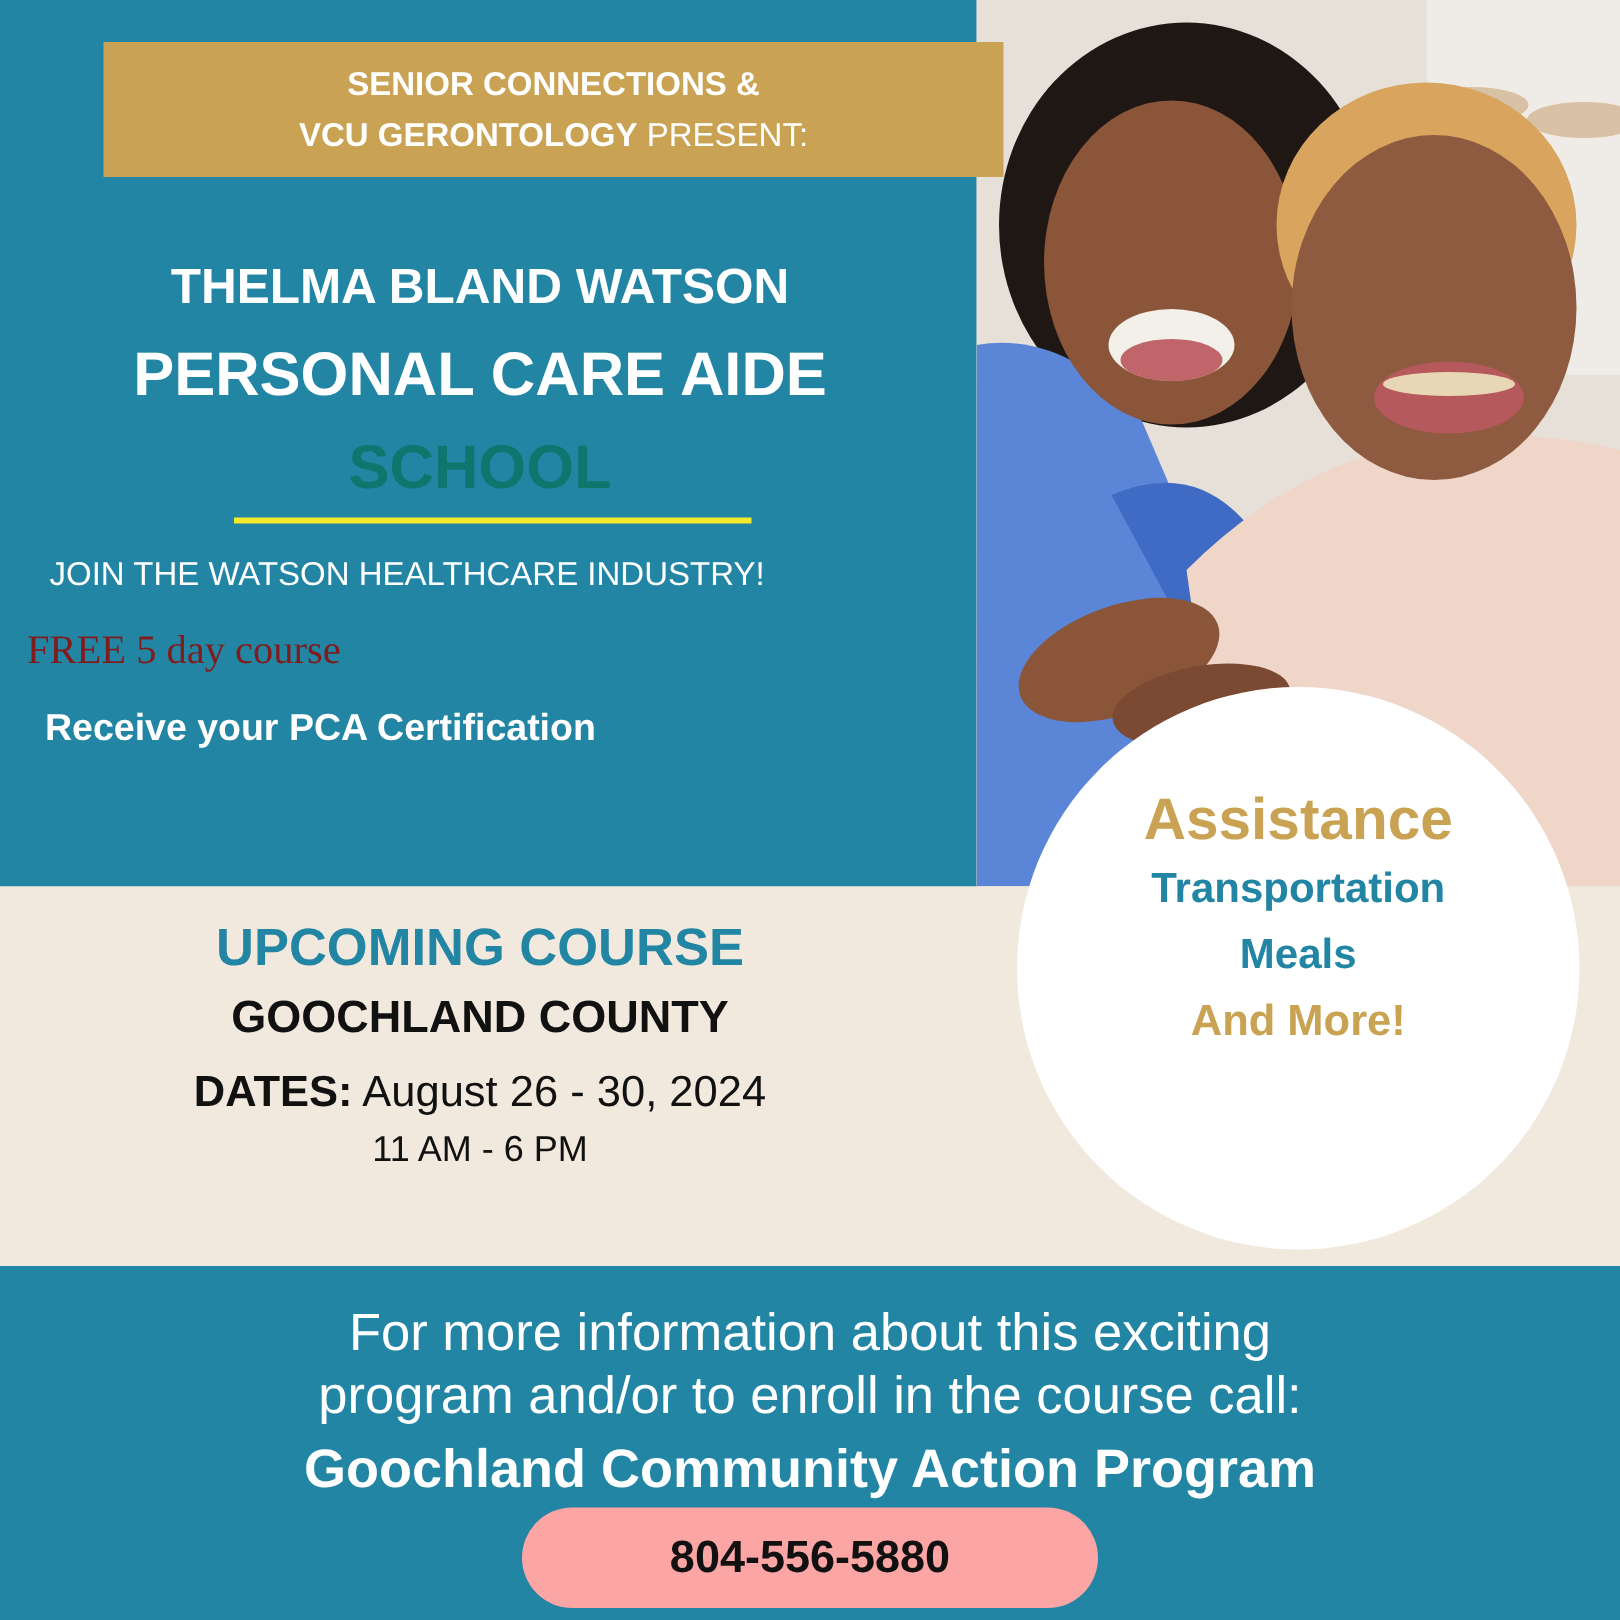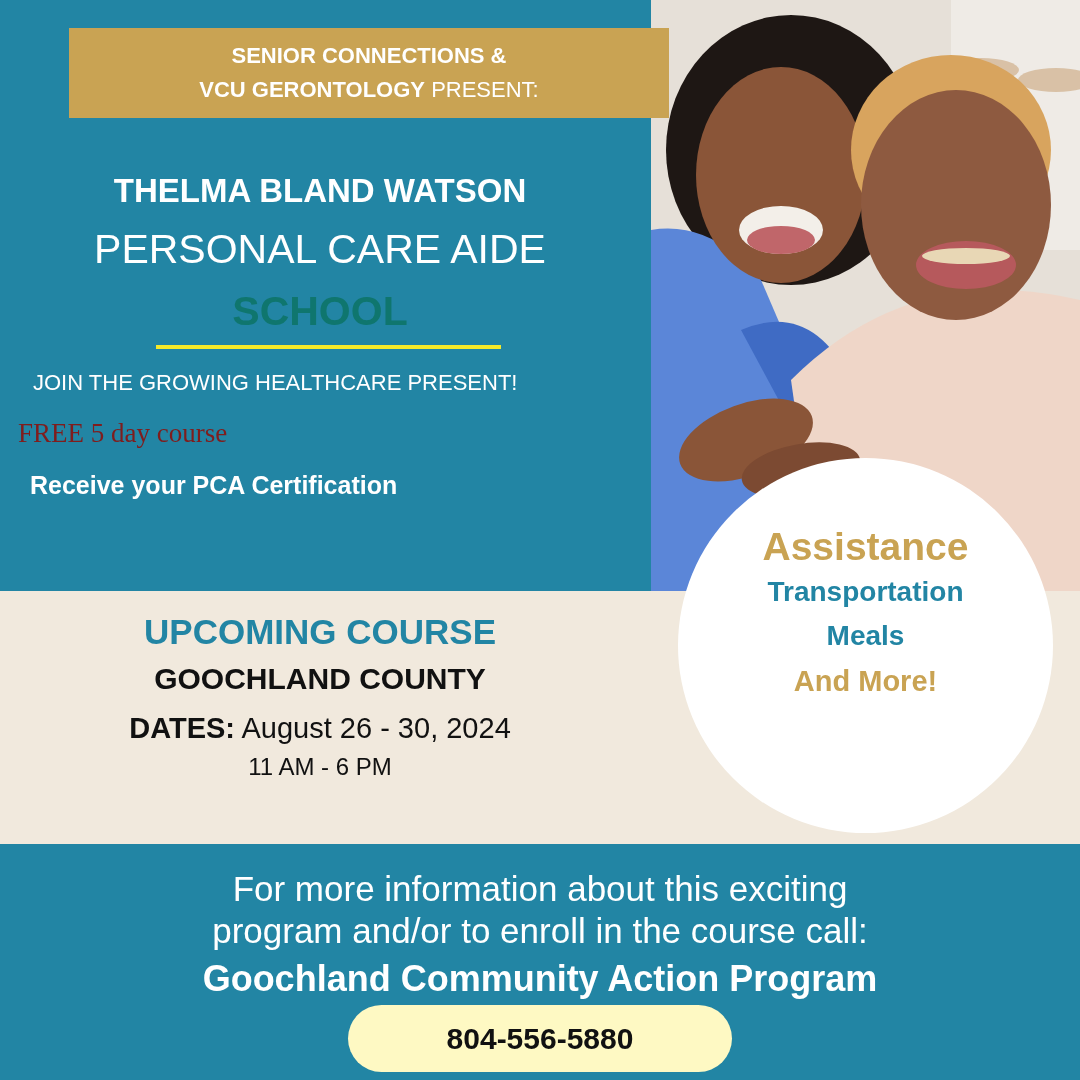--- a/index.html
+++ b/index.html
@@ -5,40 +5,40 @@
   html,body{margin:0;padding:0;}
   body{width:1080px;height:1080px;position:relative;overflow:hidden;background:#f1e9dd;font-family:"Liberation Sans",sans-serif;}
   .teal-top{position:absolute;left:0;top:0;width:652px;height:591px;background:#2285a4;}
   .photo{position:absolute;left:651px;top:0;width:429px;height:591px;overflow:hidden;background:linear-gradient(180deg,#e9e4de 0%,#ded6cc 60%,#e8d5c4 100%);}
   .beige{position:absolute;left:0;top:591px;width:1080px;height:253px;background:#f1e9dd;}
   .teal-bottom{position:absolute;left:0;top:844px;width:1080px;height:236px;background:#2285a4;}
   .presenter{position:absolute;left:69px;top:28px;width:600px;height:90px;background:#c9a353;color:#fff;text-align:center;font-size:22px;line-height:34px;padding-top:11px;box-sizing:border-box;}
   .presenter b{font-weight:700;}
   .presenter .light{font-weight:400;}
   .title1{position:absolute;left:0;width:640px;top:172px;text-align:center;color:#fff;font-weight:700;font-size:33px;}
-  .title2{position:absolute;left:0;width:640px;top:226px;text-align:center;color:#fff;font-weight:400;font-size:41px;}
+  .title2{position:absolute;left:0;width:640px;top:226px;text-align:center;color:#fff;font-weight:700;font-size:41px;}
   .title3{position:absolute;left:0;width:640px;top:288px;text-align:center;color:#0f766e;font-weight:700;font-size:41px;}
   .underline{position:absolute;left:156px;top:345px;width:345px;height:4px;background:#f5ea2a;}
   .join{position:absolute;left:33px;top:370px;color:#fff;font-size:22px;}
   .free{position:absolute;left:18px;top:418px;color:#7f1d1d;font-size:27px;font-family:Liberation Serif, serif;}
   .receive{position:absolute;left:30px;top:471px;color:#fff;font-size:25px;font-weight:700;}
   .course-block{position:absolute;left:80px;top:612px;width:480px;text-align:center;}
   .upcoming{color:#2285a4;font-weight:700;font-size:35px;margin-bottom:10px;}
   .county{color:#111;font-weight:700;font-size:30px;margin-bottom:16px;}
   .dates{color:#111;font-size:29px;margin-bottom:8px;}
   .dates b{font-weight:700;}
   .times{color:#111;font-size:24px;}
   .circle{position:absolute;left:678px;top:458px;width:375px;height:375px;border-radius:50%;background:#fff;text-align:center;box-sizing:border-box;padding-top:66px;}
   .assist{color:#c9a353;font-weight:700;font-size:39px;line-height:46px;}
   .avail{color:#2285a4;font-size:25px;line-height:34px;}
   .help-item{color:#2285a4;font-weight:700;font-size:28px;line-height:44px;}
   .more{color:#c9a353;font-weight:700;font-size:29px;line-height:46px;}
   .info{position:absolute;left:0;top:868px;width:1080px;text-align:center;color:#fff;font-size:35px;line-height:42px;}
   .org{position:absolute;left:0;top:958px;width:1080px;text-align:center;color:#fff;font-size:36px;font-weight:700;}
-  .phone{position:absolute;left:348px;top:1005px;width:384px;height:67px;border-radius:34px;background:#fef9c3;color:#111;font-weight:700;font-size:30px;text-align:center;line-height:67px;}
+  .phone{position:absolute;left:348px;top:1005px;width:384px;height:67px;border-radius:34px;background:#fca5a5;color:#111;font-weight:700;font-size:30px;text-align:center;line-height:67px;}
 </style>
 </head>
 <body>
 
 <div class="teal-top"></div>
 
 <div class="photo">
   <svg width="429" height="591" viewBox="0 0 429 591">
     <rect x="0" y="0" width="429" height="591" fill="#e6e0d8"></rect>
     <rect x="300" y="0" width="129" height="250" fill="#efebe6"></rect>
@@ -73,21 +73,21 @@
 <div class="presenter">
   <div><b>SENIOR CONNECTIONS &amp;</b></div>
   <div><b>VCU GERONTOLOGY</b> <span class="light">PRESENT:</span></div>
 </div>
 
 <div class="title1">THELMA BLAND WATSON</div>
 <div class="title2">PERSONAL CARE AIDE</div>
 <div class="title3">SCHOOL</div>
 <div class="underline"></div>
 
-<div class="join">JOIN THE GROWING HEALTHCARE PRESENT!</div>
+<div class="join">JOIN THE WATSON HEALTHCARE INDUSTRY!</div>
 <div class="free">FREE 5 day course</div>
 <div class="receive">Receive your PCA Certification</div>
 
 <div class="course-block">
   <div class="upcoming">UPCOMING COURSE</div>
   <div class="county">GOOCHLAND COUNTY</div>
   <div class="dates"><b>DATES:</b> <span>August 26 - 30, 2024</span></div>
   <div class="times">11 AM - 6 PM</div>
 </div>
 

